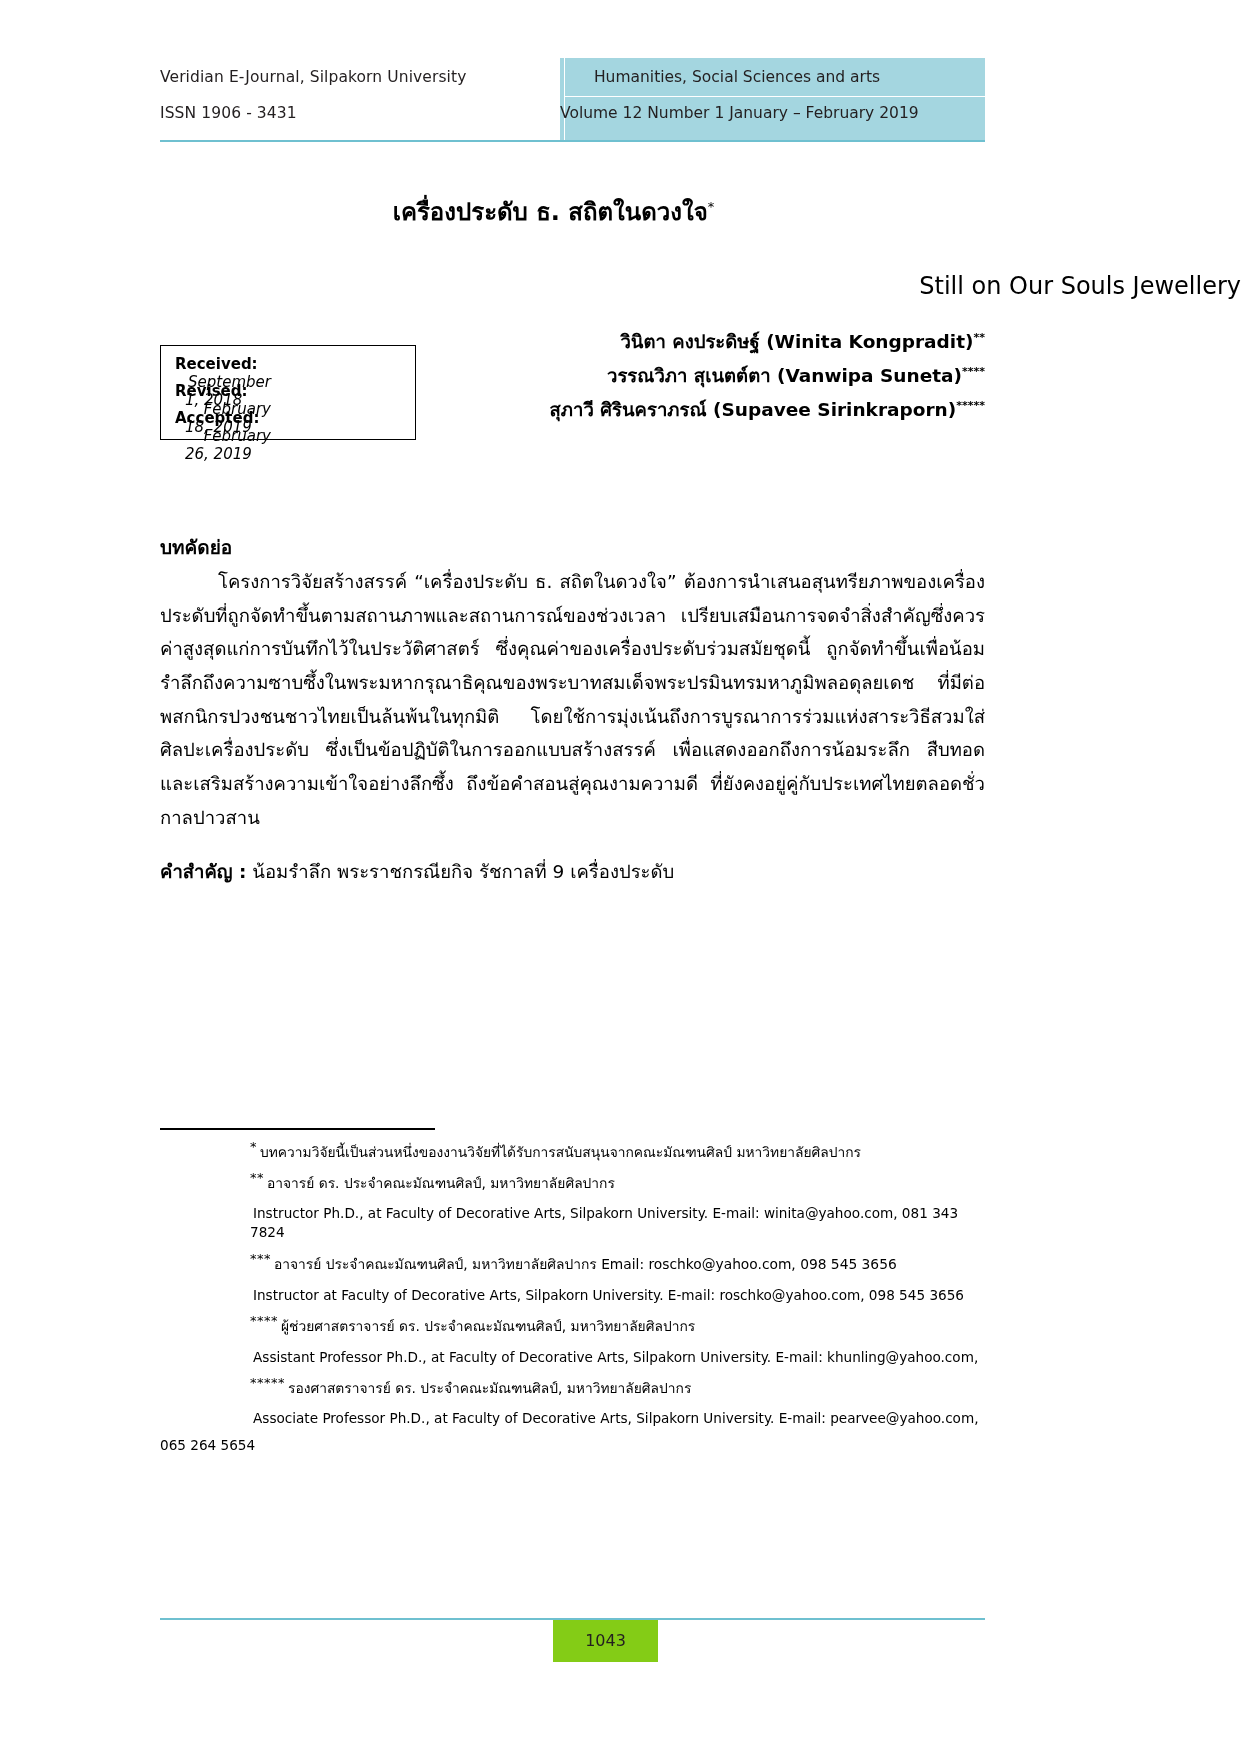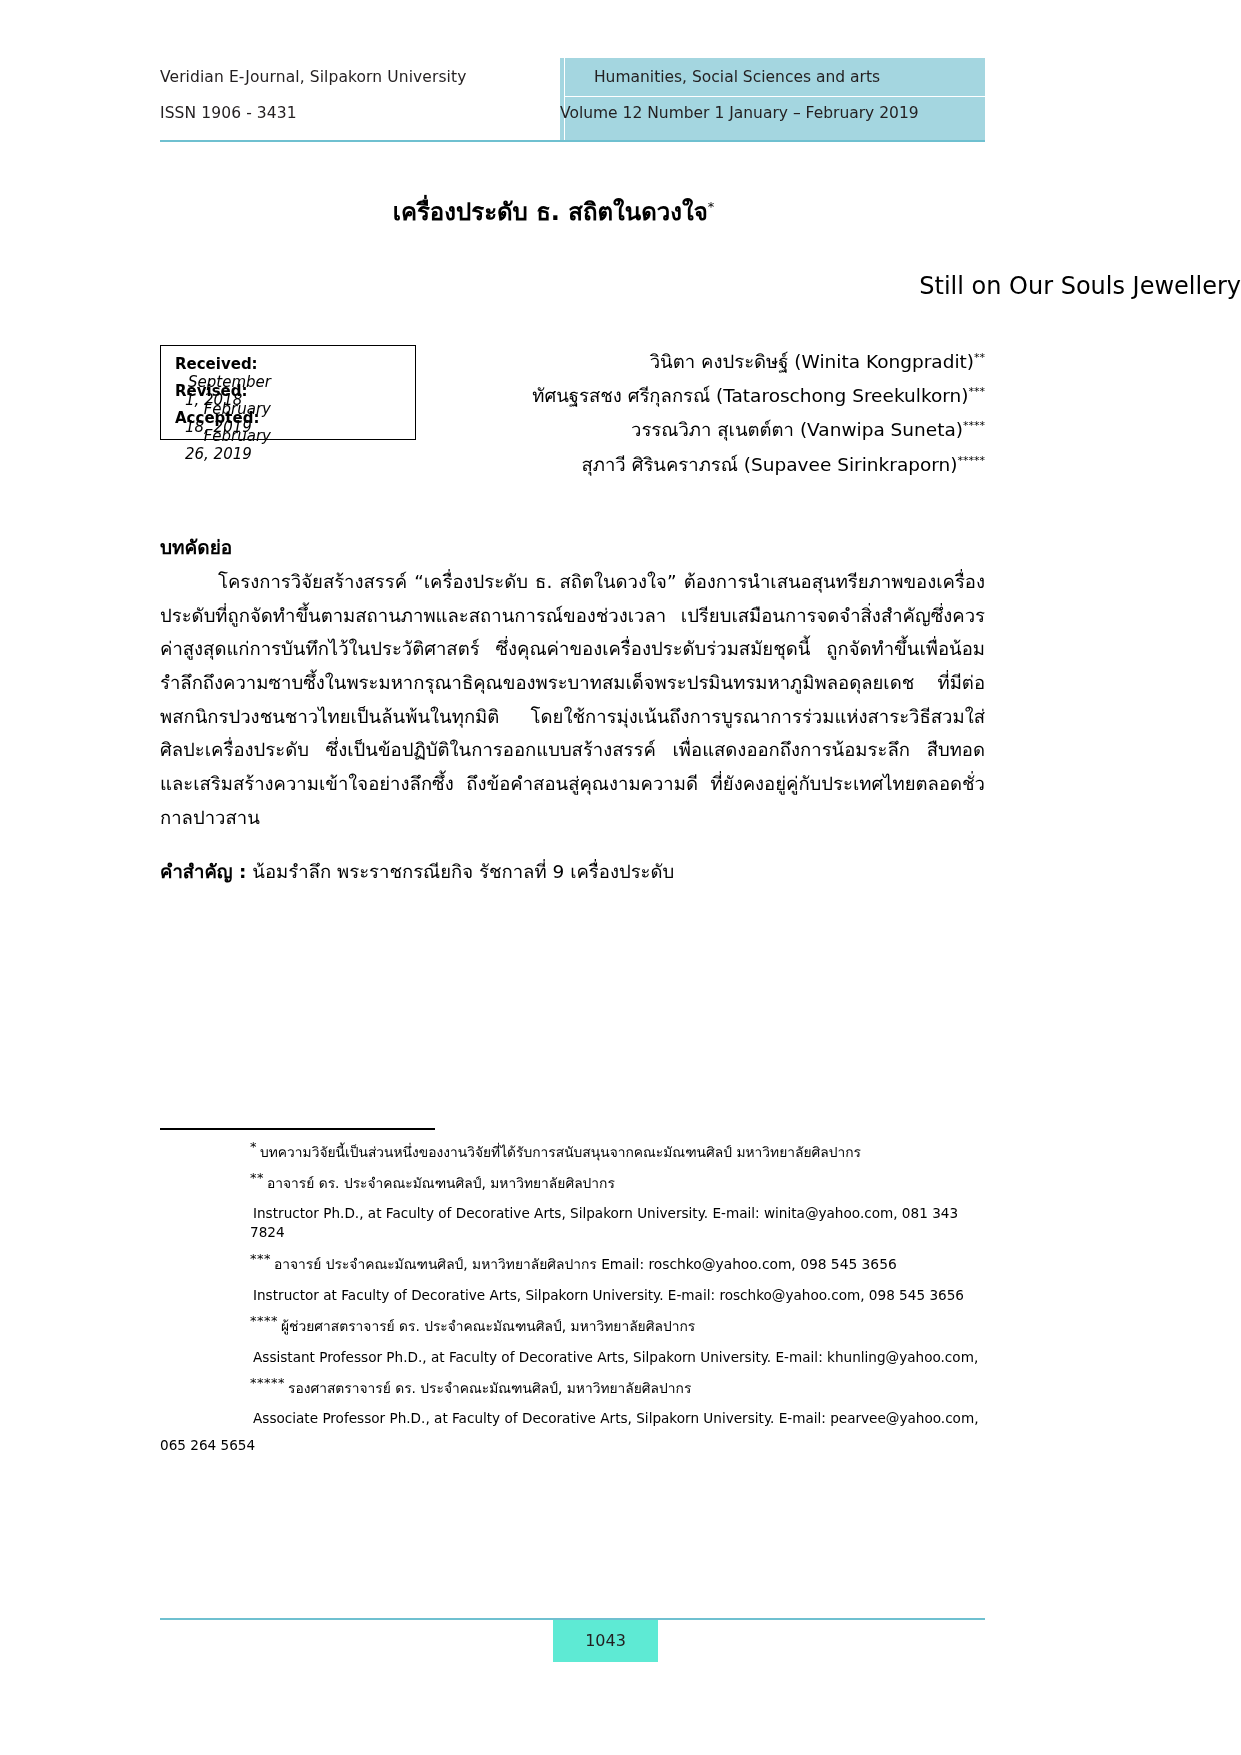--- a/index.html
+++ b/index.html
@@ -154,23 +154,24 @@
     font-size: 15px;
     font-style: italic;
     color: #000;
     white-space: nowrap;
   }
 
   
   .authors {
     position: absolute;
     right: 256px;
-    top: 345px;
+    top: 325px;
     width: 720px;
     text-align: right;
+    font-weight: bold;
   }
   .author-line {
     font-size: 18.5px;
     color: #000;
     line-height: 1.85;
     white-space: nowrap;
   }
   .author-line .sup {
     font-size: 11px;
     vertical-align: super;
@@ -257,21 +258,21 @@
     width: 825px;
     height: 2px;
     background: #6fc0d0;
   }
   .page-number {
     position: absolute;
     left: 553px;
     top: 1620px;
     width: 105px;
     height: 42px;
-    background: #5eead4;
+    background: #84cc16;
     text-align: center;
     line-height: 42px;
     font-size: 16px;
     color: #231f20;
   }
 </style>
 </head>
 <body>
 
 <div class="page">
@@ -311,23 +312,20 @@
       <span class="date-month">February</span>
       <span class="date-day">26, 2019</span>
     </div>
   </div>
 
   <div class="authors">
     <div class="author-line">
       <span>วินิตา คงประดิษฐ์ (Winita Kongpradit)</span><span class="sup">**</span>
     </div>
     <div class="author-line">
-      <span>ทัศนฐรสชง ศรีกุลกรณ์ (Tataroschong Sreekulkorn)</span><span class="sup">***</span>
-    </div>
-    <div class="author-line">
       <span>วรรณวิภา สุเนตต์ตา (Vanwipa Suneta)</span><span class="sup">****</span>
     </div>
     <div class="author-line">
       <span>สุภาวี ศิรินคราภรณ์ (Supavee Sirinkraporn)</span><span class="sup">*****</span>
     </div>
   </div>
 
   <div class="abstract-heading">บทคัดย่อ</div>
   <div class="abstract-body">
     <p>โครงการวิจัยสร้างสรรค์ “เครื่องประดับ ธ. สถิตในดวงใจ” ต้องการนำเสนอสุนทรียภาพของเครื่องประดับที่ถูกจัดทำขึ้นตามสถานภาพและสถานการณ์ของช่วงเวลา เปรียบเสมือนการจดจำสิ่งสำคัญซึ่งควรค่าสูงสุดแก่การบันทึกไว้ในประวัติศาสตร์ ซึ่งคุณค่าของเครื่องประดับร่วมสมัยชุดนี้ ถูกจัดทำขึ้นเพื่อน้อมรำลึกถึงความซาบซึ้งในพระมหากรุณาธิคุณของพระบาทสมเด็จพระปรมินทรมหาภูมิพลอดุลยเดช ที่มีต่อพสกนิกรปวงชนชาวไทยเป็นล้นพ้นในทุกมิติ โดยใช้การมุ่งเน้นถึงการบูรณาการร่วมแห่งสาระวิธีสวมใส่ศิลปะเครื่องประดับ ซึ่งเป็นข้อปฏิบัติในการออกแบบสร้างสรรค์  เพื่อแสดงออกถึงการน้อมระลึก สืบทอดและเสริมสร้างความเข้าใจอย่างลึกซึ้ง ถึงข้อคำสอนสู่คุณงามความดี ที่ยังคงอยู่คู่กับประเทศไทยตลอดชั่วกาลปาวสาน</p>

